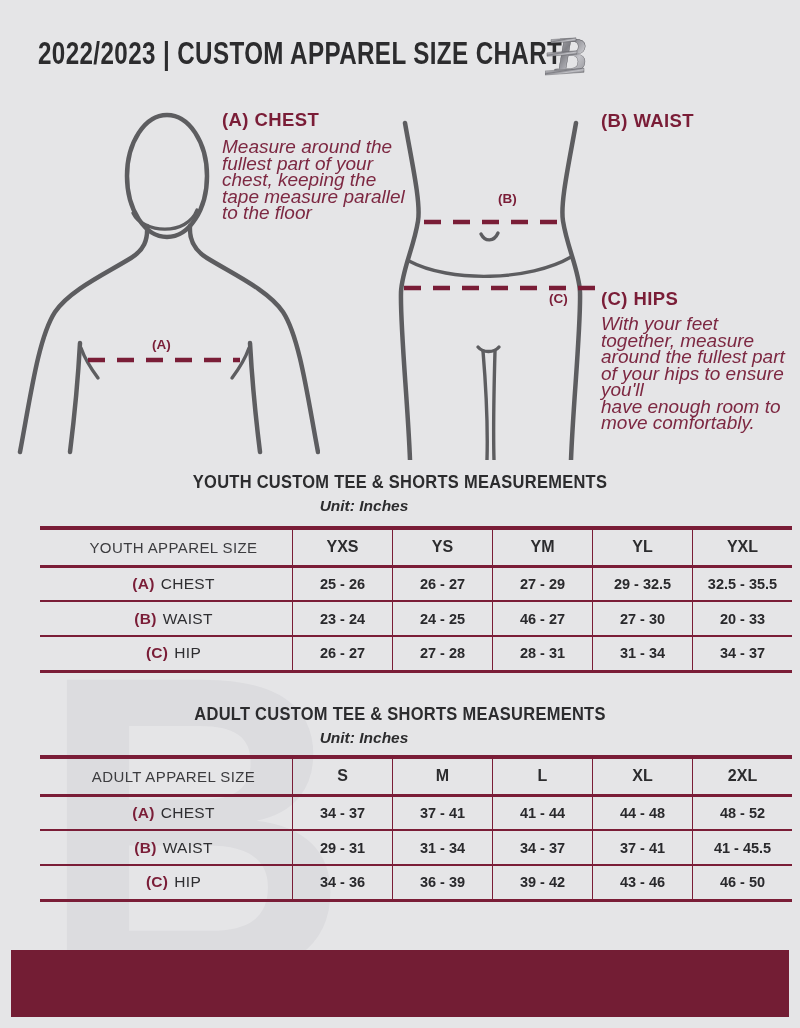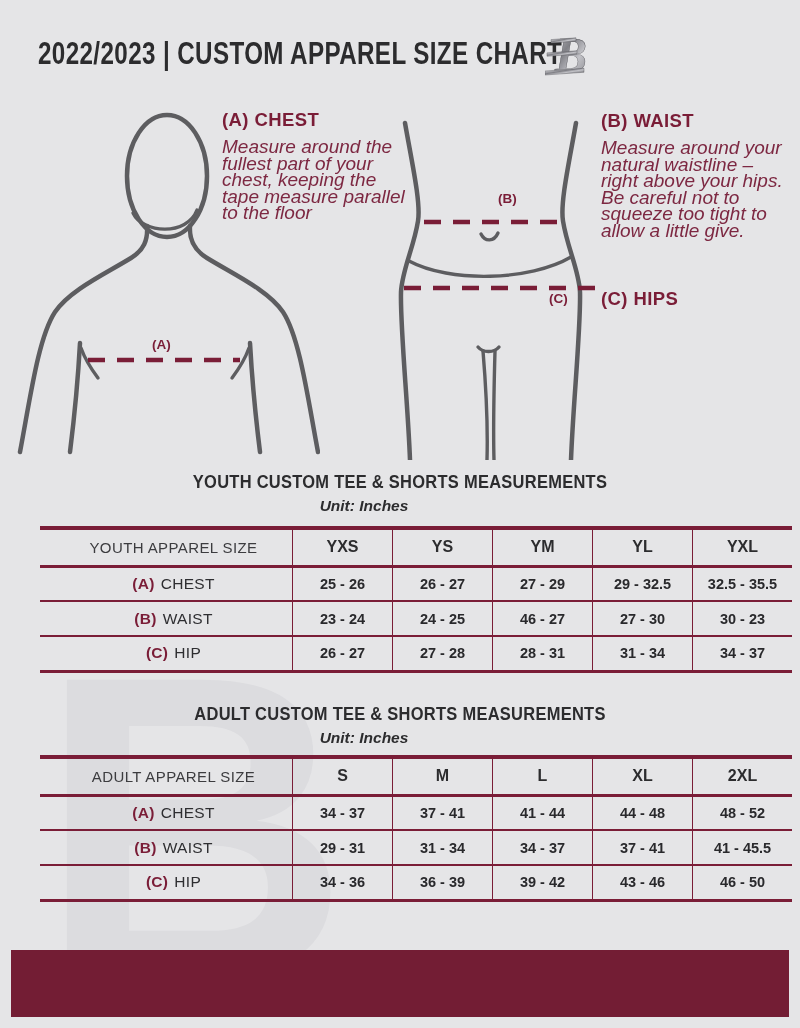--- a/index.html
+++ b/index.html
@@ -141,28 +141,29 @@
   <span class="marker" style="left:549px;top:291px">(C)</span>
 
   <div class="guide-h" style="left:222px;top:109px">(A) CHEST</div>
   <div class="guide-b" style="left:222px;top:139px">Measure around the
 fullest part of your
 chest, keeping the
 tape measure parallel
 to the floor</div>
 
   <div class="guide-h" style="left:601px;top:110px">(B) WAIST</div>
-  <div class="guide-b" style="left:601px;top:140px">Measure around your
-natural waistline –
-right above your hips.
-Be careful not to
-squeeze too tight to
-allow a little give.</div>
 
   <div class="guide-h" style="left:601px;top:288px">(C) HIPS</div>
+  <div class="guide-b" style="left:601px;top:316px">With your feet
+together, measure
+around the fullest part
+of your hips to ensure
+you'll
+have enough room to
+move comfortably.</div>
 
   <div class="sec-title" style="top:472px">YOUTH CUSTOM TEE &amp; SHORTS MEASUREMENTS</div>
   <div class="sec-unit" style="top:497px">Unit: Inches</div>
   <table class="size-table" style="top:526px">
       <thead>
         <tr>
           <th class="lbl">YOUTH APPAREL SIZE</th>
           <th>YXS</th>
           <th>YS</th>
           <th>YM</th>
@@ -178,21 +179,21 @@
           <td>27 - 29</td>
           <td>29 - 32.5</td>
           <td>32.5 - 35.5</td>
         </tr>
         <tr>
           <td class="lbl"><span class="rk">(B)</span><span>WAIST</span></td>
           <td>23 - 24</td>
           <td>24 - 25</td>
           <td>46 - 27</td>
           <td>27 - 30</td>
-          <td>30 - 23</td>
+          <td>20 - 33</td>
         </tr>
         <tr>
           <td class="lbl"><span class="rk">(C)</span><span>HIP</span></td>
           <td>26 - 27</td>
           <td>27 - 28</td>
           <td>28 - 31</td>
           <td>31 - 34</td>
           <td>34 - 37</td>
         </tr>
       </tbody>

